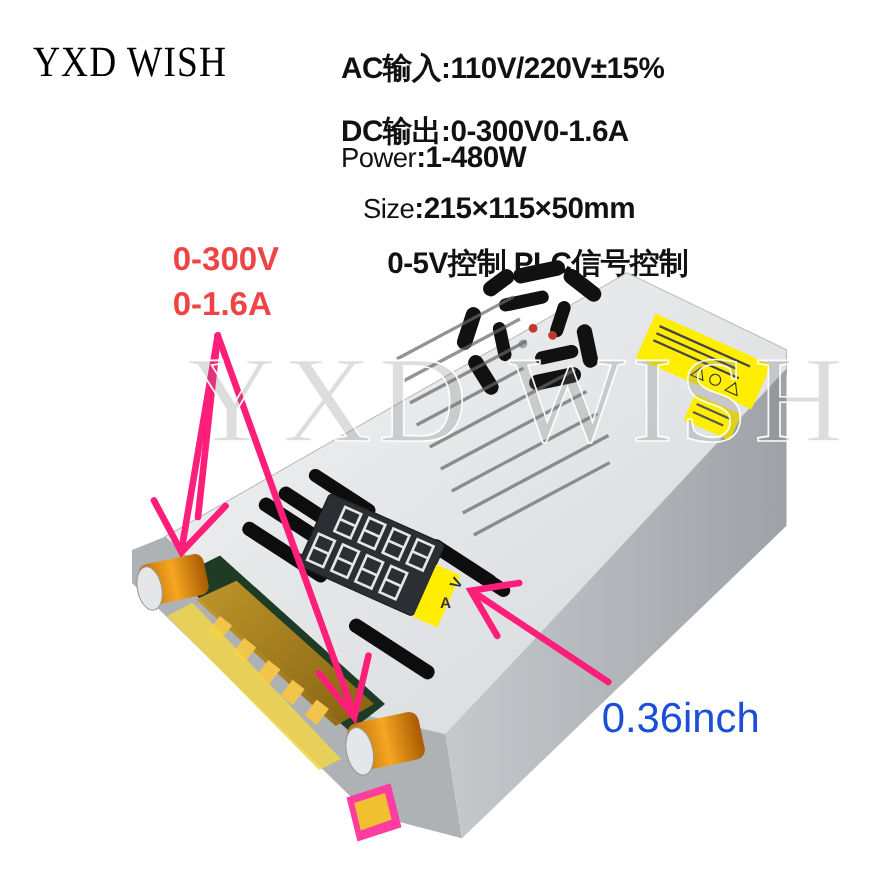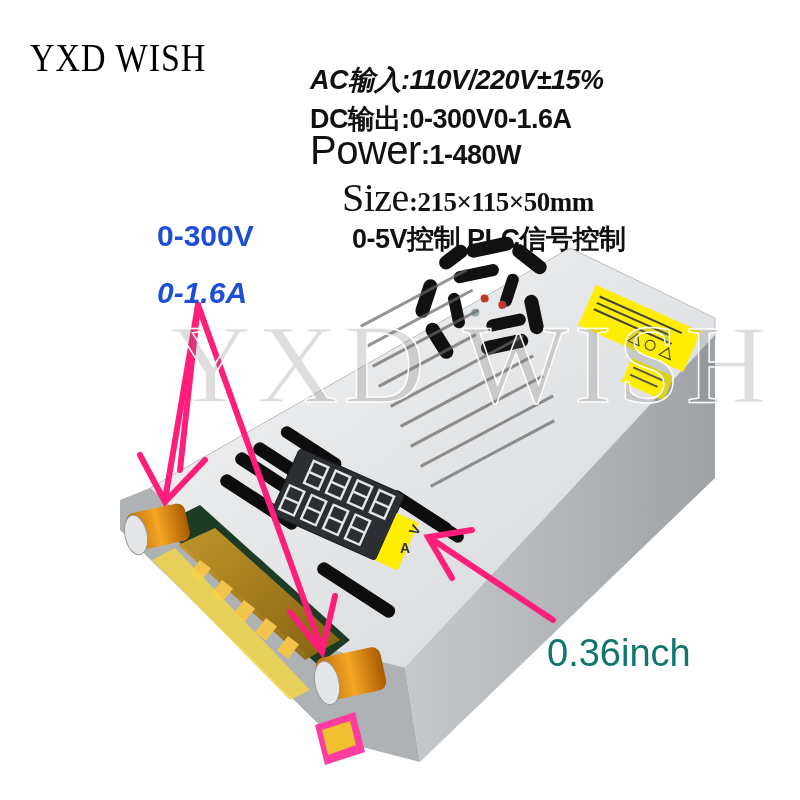--- a/index.html
+++ b/index.html
@@ -2,51 +2,51 @@
 <html><head>
 <meta charset="utf-8">
 <style>
   html, body { margin:0; padding:0; }
   body { width:800px; height:800px; background:#ffffff; position:relative; overflow:hidden;
          font-family:"Liberation Sans", "DejaVu Sans", sans-serif; }
   .abs { position:absolute; }
   .brand { left:30px; top:36px; font-family:"Liberation Serif", "DejaVu Serif", serif;
            font-size:34px; color:#000; letter-spacing:1px; transform:scaleY(1.15); transform-origin:left top; }
   .spec { font-weight:bold; color:#111; font-size:27px; white-space:nowrap; letter-spacing:-0.5px; }
-  .spec .lbl { font-weight:normal; font-size:40px;margin-top:12px; }
-  .red-label { color:#1d4ed8; font-weight:bold; font-size:30px; white-space:nowrap; }
-  .pink-label { color:#0f766e; font-size:38px; white-space:nowrap; }
+  .spec .lbl { font-weight:normal; font-size:25px;margin-top:12px; }
+  .red-label { color:#ef4444; font-weight:bold; font-size:30px; white-space:nowrap; }
+  .pink-label { color:#1d4ed8; font-size:38px; white-space:nowrap; }
   .watermark { left:170px; top:300px; font-family:"Liberation Serif", "DejaVu Serif", serif;
                font-size:112px; color:transparent; -webkit-text-stroke:1.5px rgba(255,255,255,0.95);
                letter-spacing:6px; white-space:nowrap; z-index:6; text-shadow:0 0 1px rgba(120,120,120,0.25); }
   svg.product { position:absolute; left:0; top:0; z-index:2; }
   .overlay { z-index:5; }
   .digit { fill:none; stroke:#e6e6e6; stroke-width:2.4; }
 </style>
 </head>
 <body>
 
 <div class="abs brand">YXD WISH</div>
 
-<div class="abs spec" style="left:310px;top:62px;font-style:italic;">
+<div class="abs spec" style="left:310px;top:44px;">
   <span>AC输入</span><span>:</span><span>110V/220V±15%</span>
 </div>
 <div class="abs spec" style="left:310px;top:101px;">
   <span>DC输出</span><span>:</span><span>0-300V0-1.6A</span>
 </div>
 <div class="abs spec" style="left:310px;top:128px;">
   <span class="lbl">Power</span><span>:</span><span>1-480W</span>
 </div>
-<div class="abs spec" style="left:342px;top:174px;font-family:Liberation Serif, serif;">
+<div class="abs spec" style="left:330px;top:174px;">
   <span class="lbl">Size</span><span>:</span><span>215×115×50mm</span>
 </div>
 <div class="abs spec" style="left:352px;top:221px;">0-5V控制  PLC信号控制</div>
 
 <div class="abs red-label overlay" style="left:157px;top:219px;">0-300V</div>
-<div class="abs red-label overlay" style="left:157px;top:276px;font-style:italic;">0-1.6A</div>
+<div class="abs red-label overlay" style="left:157px;top:260px;">0-1.6A</div>
 <div class="abs pink-label overlay" style="left:547px;top:632px;">0.36inch</div>
 
 <svg class="product" width="800" height="800" viewBox="0 0 800 800">
   <defs>
     <linearGradient id="topg" x1="0" y1="0" x2="1" y2="1">
       <stop offset="0" stop-color="#f2f3f4"></stop>
         <stop offset="1" stop-color="#d4d7da"></stop>
     </linearGradient>
     <linearGradient id="sideg" x1="0" y1="0" x2="1" y2="0">
       <stop offset="0" stop-color="#c6c9cc"></stop>

